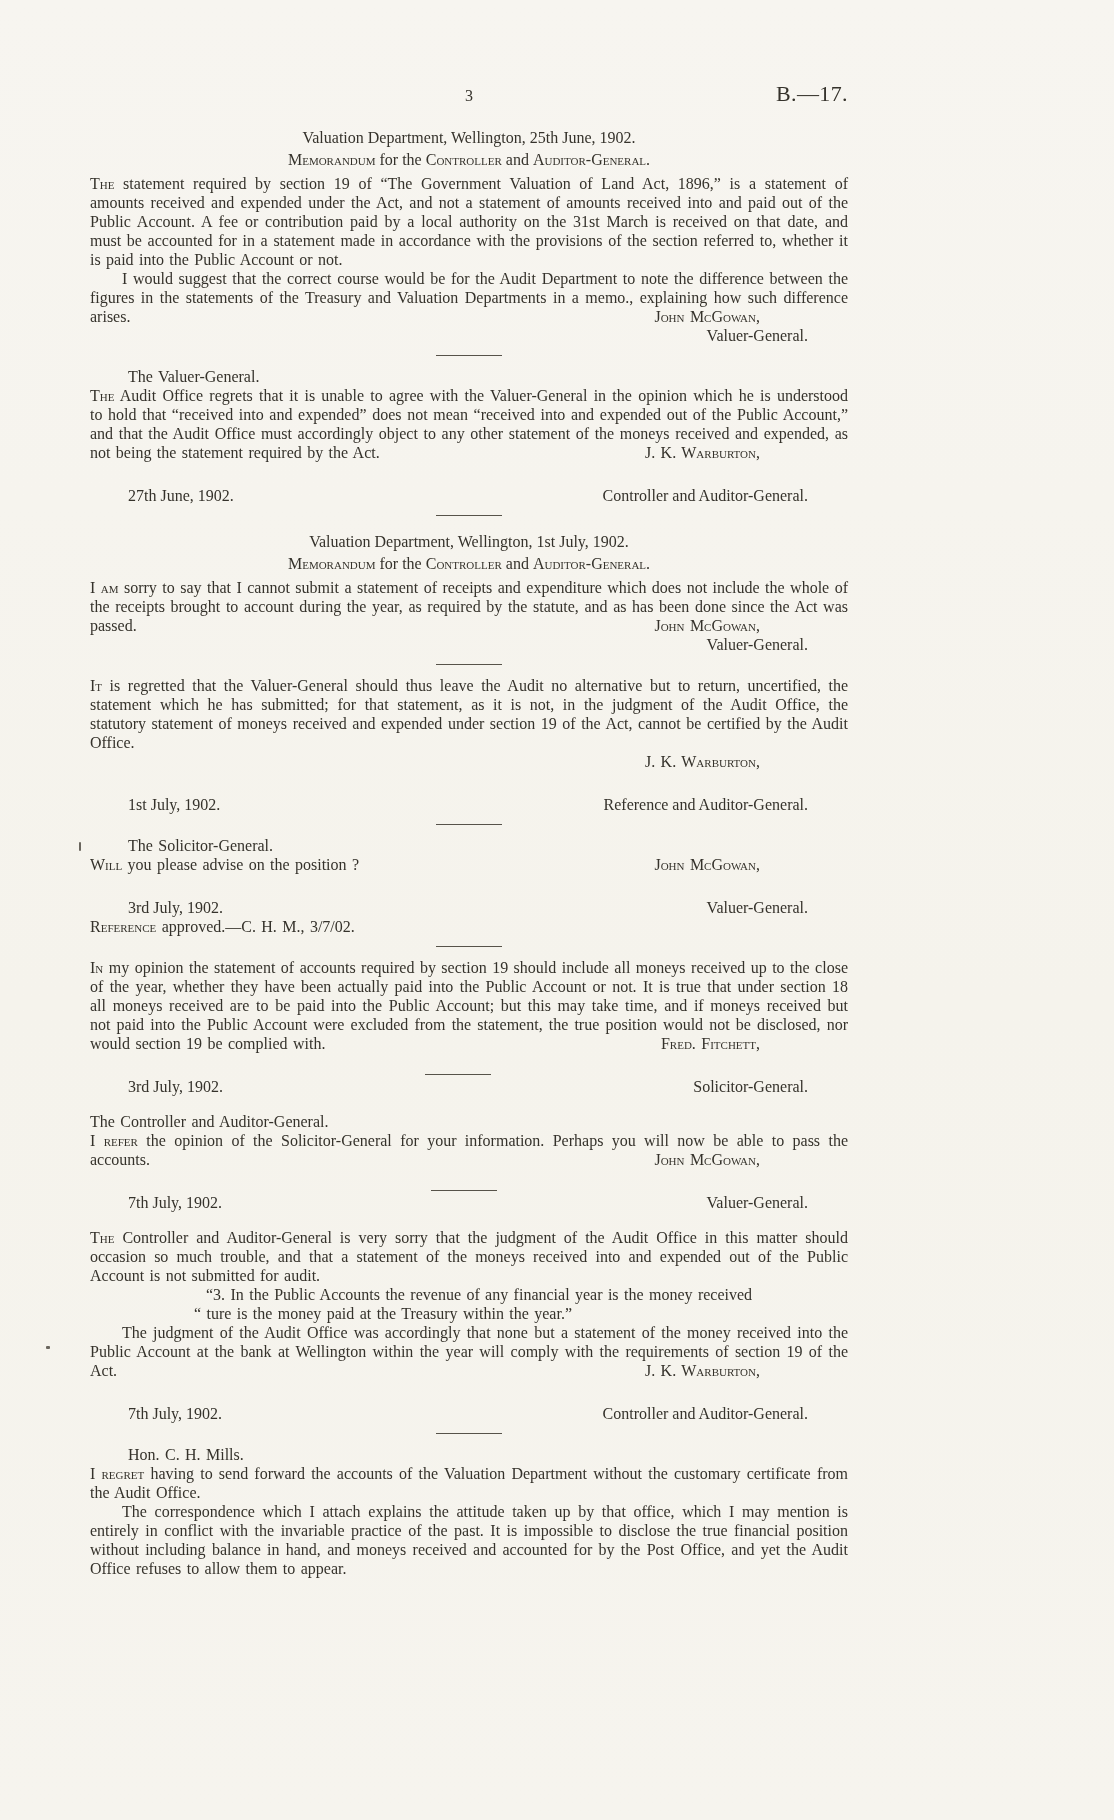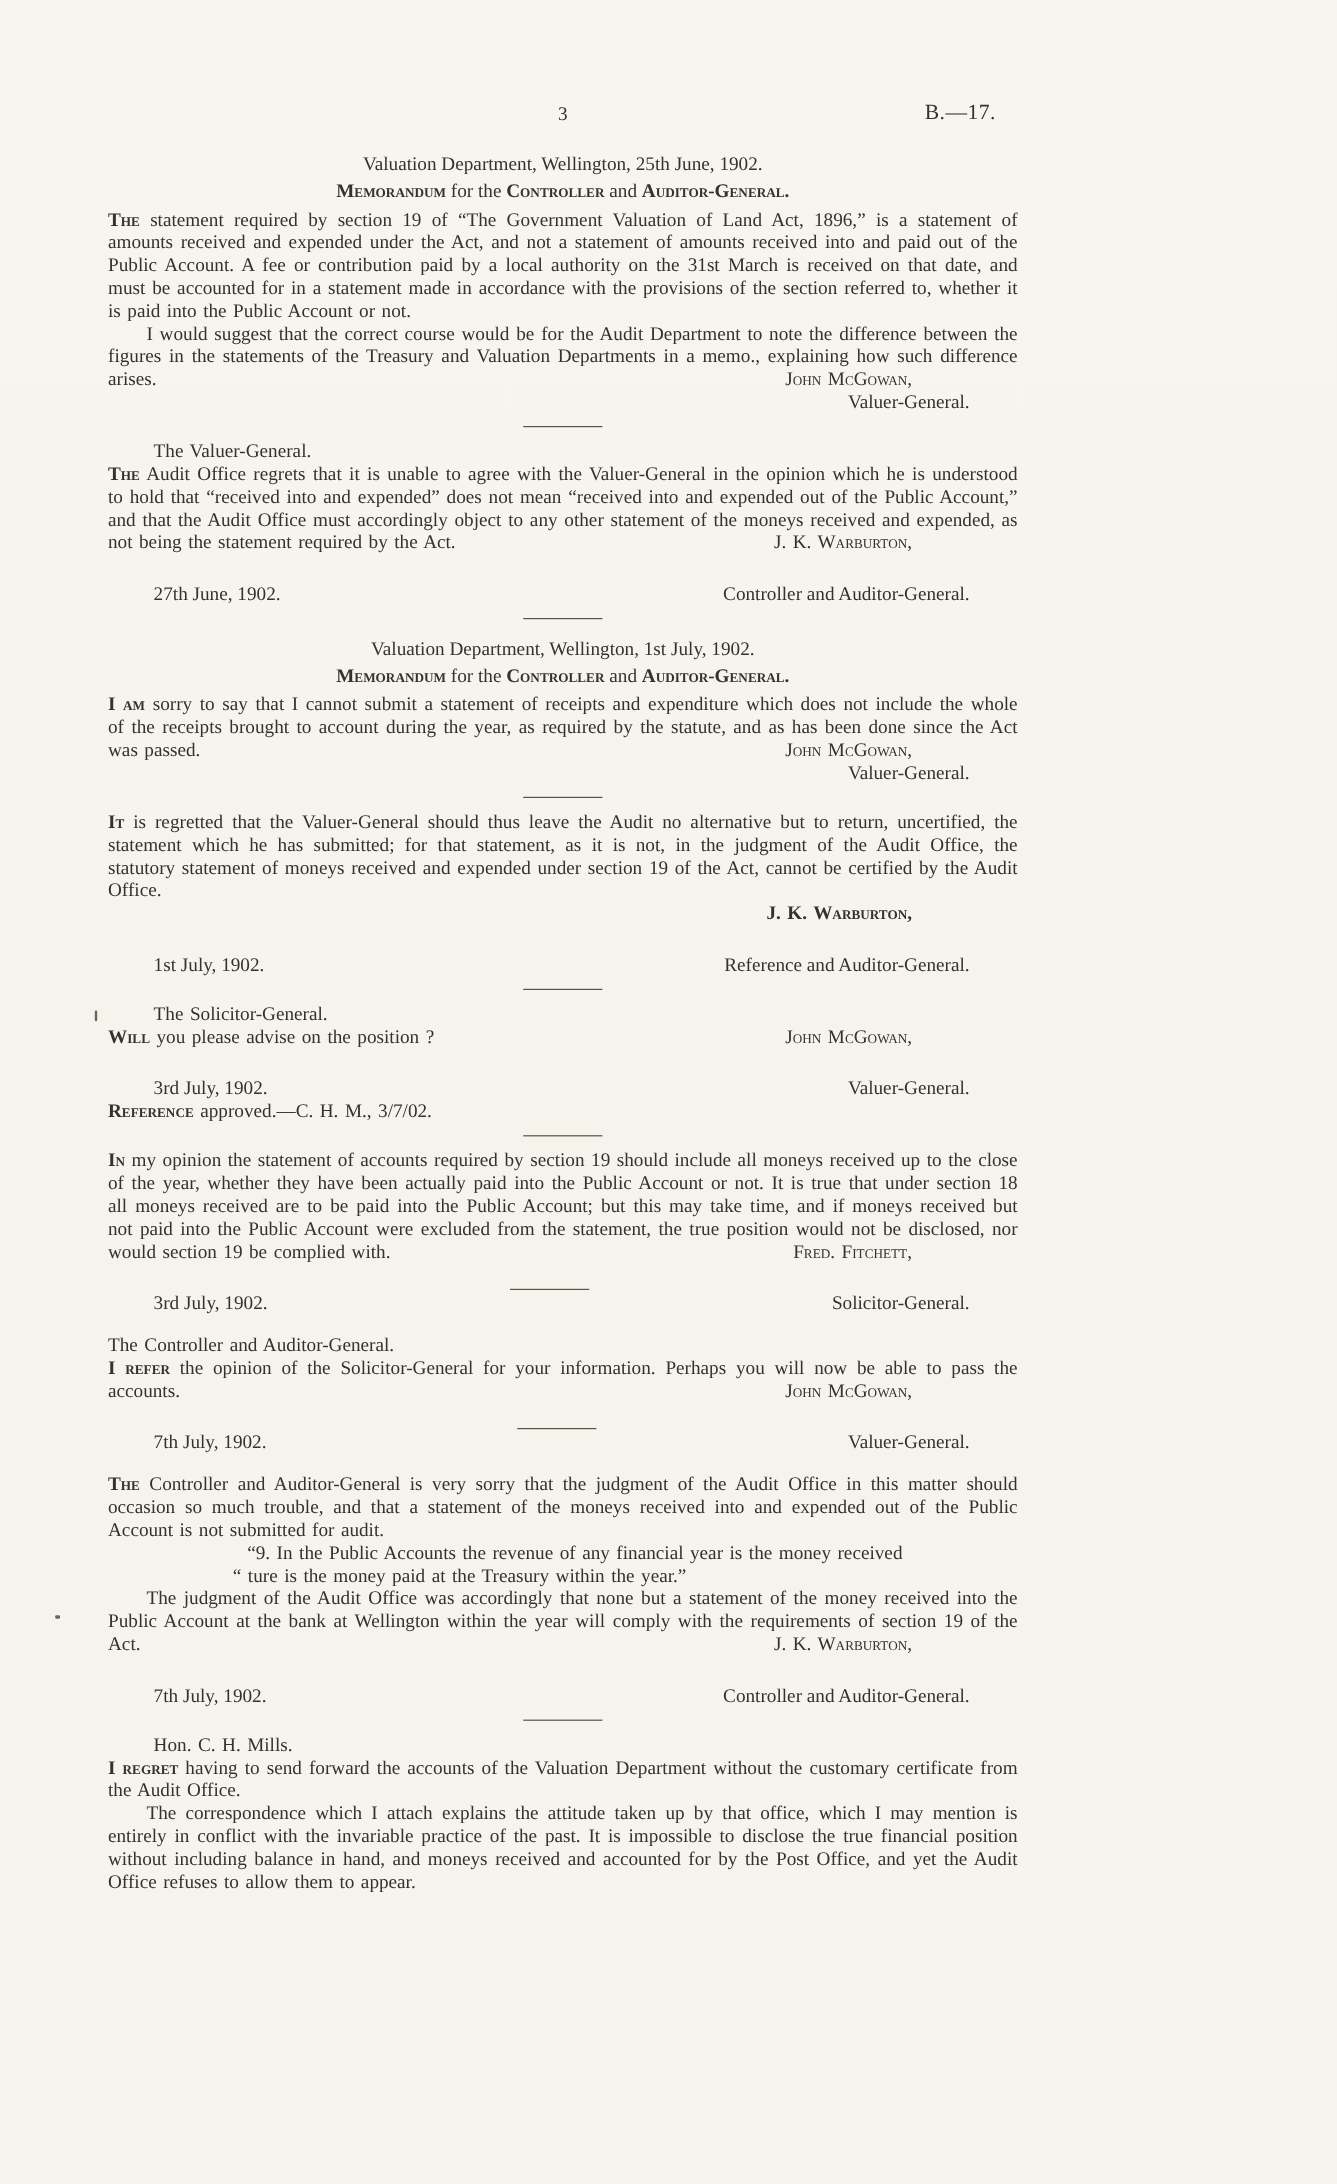--- a/index.html
+++ b/index.html
@@ -9,24 +9,24 @@
     position:relative; width:1114px; height:1820px; margin:0 auto;
     background:linear-gradient(180deg,#f7f5f0 0%,#f5f3ec 55%,#f6f4ee 100%);
     color:#35322b;
     font-family:"Liberation Serif","DejaVu Serif",serif;
     font-size:16px; line-height:19px;
     overflow:hidden;
   }
   .content { position:absolute; left:90px; top:86px; width:758px; }
   .page-head { position:relative; height:20px; margin-bottom:22px; }
   .pg-num { position:absolute; left:50%; transform:translateX(-50%); }
-  .doc-ref { position:absolute; right:18px; top:-2px; font-size:18px; letter-spacing:0.4px; }
+  .doc-ref { position:absolute; right:0; top:-2px; font-size:22px; letter-spacing:0.4px; }
   p { margin:0; text-align:justify; word-spacing:1.4px; }
   .center { text-align:center; word-spacing:normal; }
-  .sc { font-variant:small-caps;font-weight:bold; }
+  .sc { font-variant:small-caps; }
   .indent { text-indent:32px; }
   .pad1 { padding-left:38px; text-align:left;font-family:Liberation Serif, serif; }
   .flush { text-align:left; }
   .block { margin-top:11px; }
   .memo-head-gap { margin-top:16px; }
   .heading { margin-top:3px; margin-bottom:5px; }
   .rule { width:66px; border-top:1.4px solid #57534a; height:0; margin:10px auto; }
   .sigf { float:right; margin-right:88px; font-variant:small-caps; }
   .sig-name-line { text-align:right; padding-right:88px; }
   .sig-title-line { text-align:right; padding-right:40px; }
@@ -111,21 +111,21 @@
       <p><span class="sc">I refer</span><span> the opinion of the Solicitor-General for your information.  Perhaps you will now be able to pass the accounts.</span><span class="sigf">John McGowan,</span></p>
       <div class="row">
         <span class="date">7th July, 1902.</span>
         <span class="inline-rule"></span>
         <span class="sig-title">Valuer-General.</span>
       </div>
     </section>
 
     <section class="block memo-head-gap">
       <p><span class="sc">The</span><span> Controller and Auditor-General is very sorry that the judgment of the Audit Office in this matter should occasion so much trouble, and that a statement of the moneys received into and expended out of the Public Account is not submitted for audit.</span></p>
-      <p class="q1">“9. In the Public Accounts the revenue of any financial year is the money received</p>
+      <p class="q1">“3. In the Public Accounts the revenue of any financial year is the money received</p>
       <p class="q2">“ ture is the money paid at the Treasury within the year.”</p>
       <p class="indent"><span>The judgment of the Audit Office was accordingly that none but a statement of the money received into the Public Account at the bank at Wellington within the year will comply with the requirements of section 19 of the Act.</span><span class="sigf">J. K. Warburton,</span></p>
       <div class="row">
         <span class="date">7th July, 1902.</span>
         <span class="sig-title">Controller and Auditor-General.</span>
       </div>
       <div class="rule"></div>
     </section>
 
     <section class="block">

